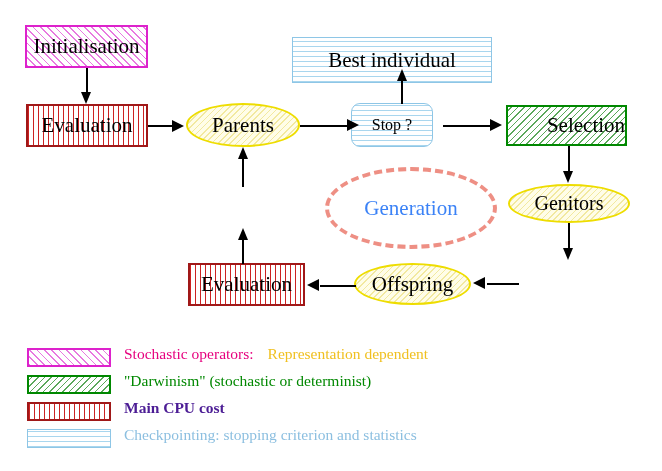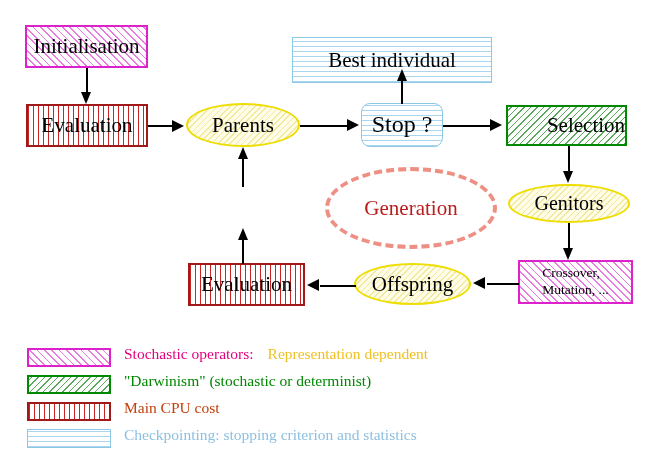--- a/index.html
+++ b/index.html
@@ -76,21 +76,21 @@
 
   .generation-ellipse {
     position: absolute;
     box-sizing: border-box;
     border: 4px dashed #ee8f84;
     border-radius: 50%;
     background: transparent;
     display: flex;
     align-items: center;
     justify-content: center;
-    color: #b91c1c;
+    color: #3b82f6;
   }
 
   
   .edge-h, .edge-v {
     position: absolute;
     background: #000000;
   }
   .edge-h { height: 1.5px; }
   .edge-v { width: 1.5px; }
 
@@ -121,28 +121,26 @@
 <div id="canvas">
 
   <div class="node fill-magenta-diag" style="left:25px;top:25px;width:123px;height:43px;font-size:21px;">Initialisation</div>
 
   <div class="node fill-red-vert" style="left:26px;top:104px;width:122px;height:43px;font-size:21px;">Evaluation</div>
 
   <div class="node fill-yellow-diag ellipse" style="left:186px;top:103px;width:114px;height:44px;font-size:21px;">Parents</div>
 
   <div class="node fill-blue-horiz" style="left:292px;top:37px;width:200px;height:46px;font-size:21px;">Best individual</div>
 
-  <div class="node fill-blue-horiz rounded" style="left:361px;top:103px;width:82px;height:44px;font-size:24px;">Stop ?</div>
+  <div class="node fill-blue-horiz rounded" style="left:351px;top:103px;width:82px;height:44px;font-size:16px;">Stop ?</div>
 
   <div class="node fill-green-diag" style="left:506px;top:105px;width:121px;height:41px;font-size:21px;padding-left:39px;">Selection</div>
 
   <div class="node fill-yellow-diag ellipse" style="left:508px;top:184px;width:122px;height:39px;font-size:20px;">Genitors</div>
 
-  <div class="node fill-magenta-diag" style="left:518px;top:260px;width:115px;height:44px;font-size:13.5px;line-height:1.25;">Crossover,
-Mutation, ...</div>
 
   <div class="node fill-yellow-diag ellipse" style="left:354px;top:263px;width:117px;height:42px;font-size:21px;">Offspring</div>
 
   <div class="node fill-red-vert" style="left:188px;top:263px;width:117px;height:43px;font-size:21px;">Evaluation</div>
 
 
   <div class="generation-ellipse" style="left:325px;top:167px;width:172px;height:82px;font-size:21px;">Generation</div>
 
   <div class="edge-v" style="left:86px;top:68px;height:26px;"></div>
   <div class="arrowhead ah-down" style="left:81px;top:92px;"></div>
@@ -179,18 +177,18 @@
 
   <div class="legend-swatch fill-magenta-diag" style="left:27px;top:348px;"></div>
   <div class="legend-text" style="left:124px;top:345px;">
     <span style="color:#e6007e;">Stochastic operators:</span><span class="part2" style="color:#f0c020;">Representation dependent</span>
   </div>
 
   <div class="legend-swatch fill-green-diag" style="left:27px;top:375px;"></div>
   <div class="legend-text" style="left:124px;top:372px;color:#008800;">"Darwinism" (stochastic or determinist)</div>
 
   <div class="legend-swatch fill-red-vert" style="left:27px;top:402px;"></div>
-  <div class="legend-text" style="left:124px;top:399px;color:#c2410c;">Main CPU cost</div>
+  <div class="legend-text" style="left:124px;top:399px;color:#4c1d95;font-weight:bold;">Main CPU cost</div>
 
   <div class="legend-swatch fill-blue-horiz" style="left:27px;top:429px;"></div>
   <div class="legend-text" style="left:124px;top:426px;color:#8cbfe0;">Checkpointing: stopping criterion and statistics</div>
 
 </div>
 
 </body></html>

